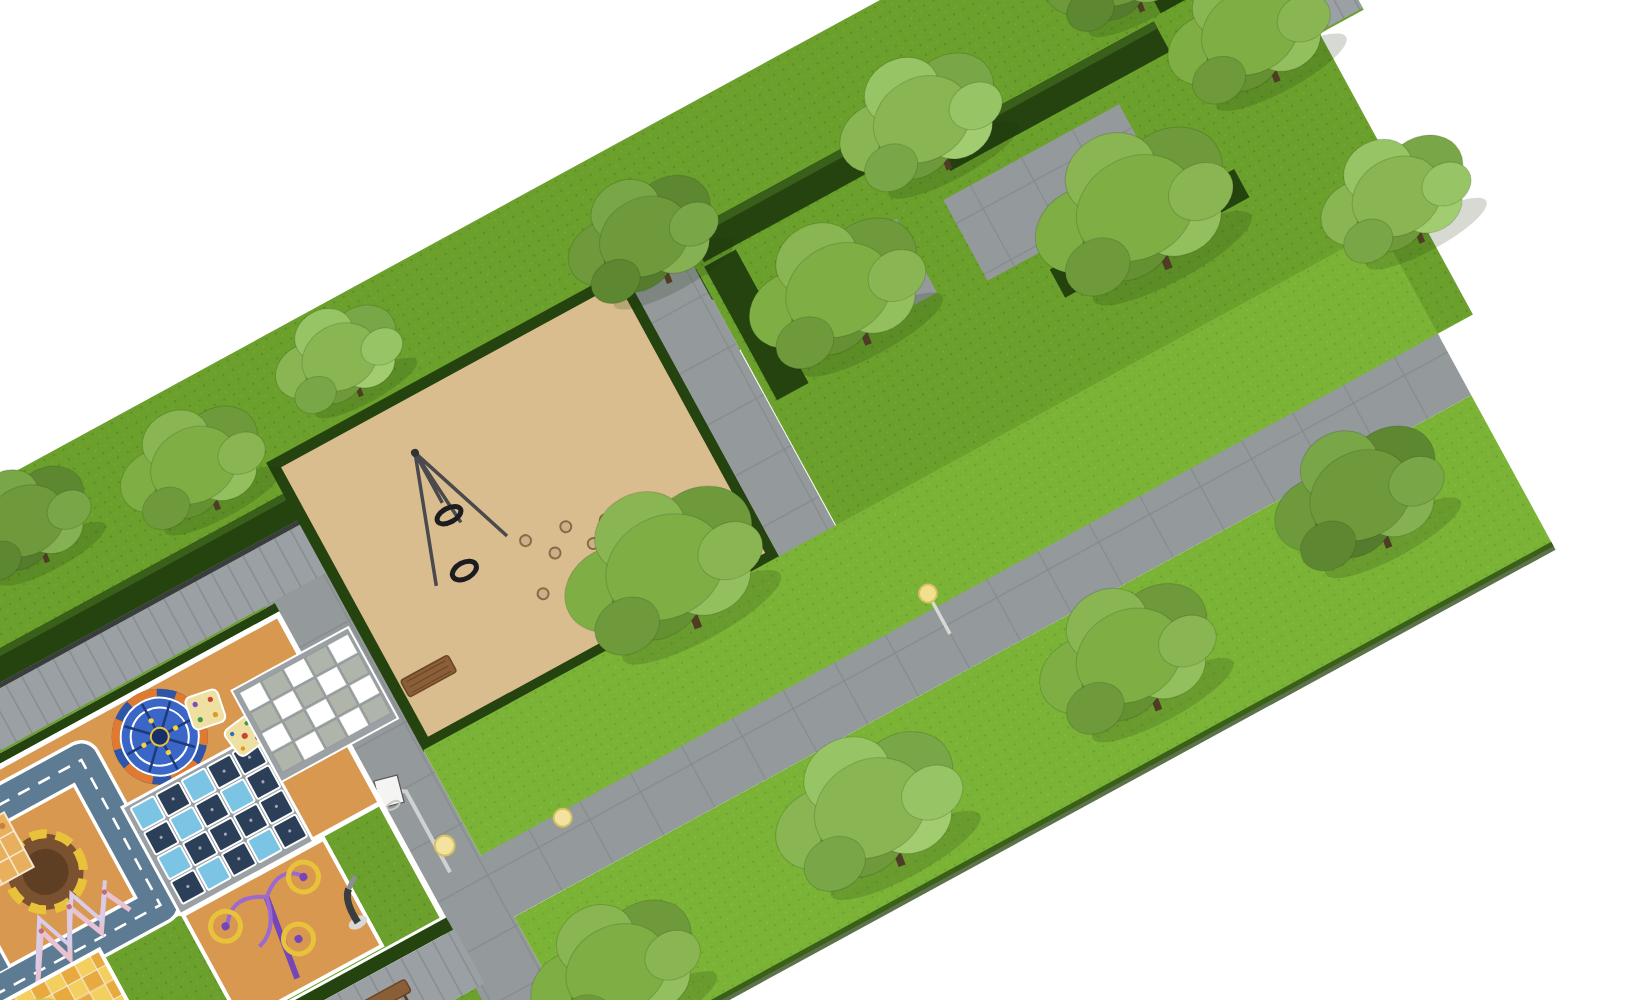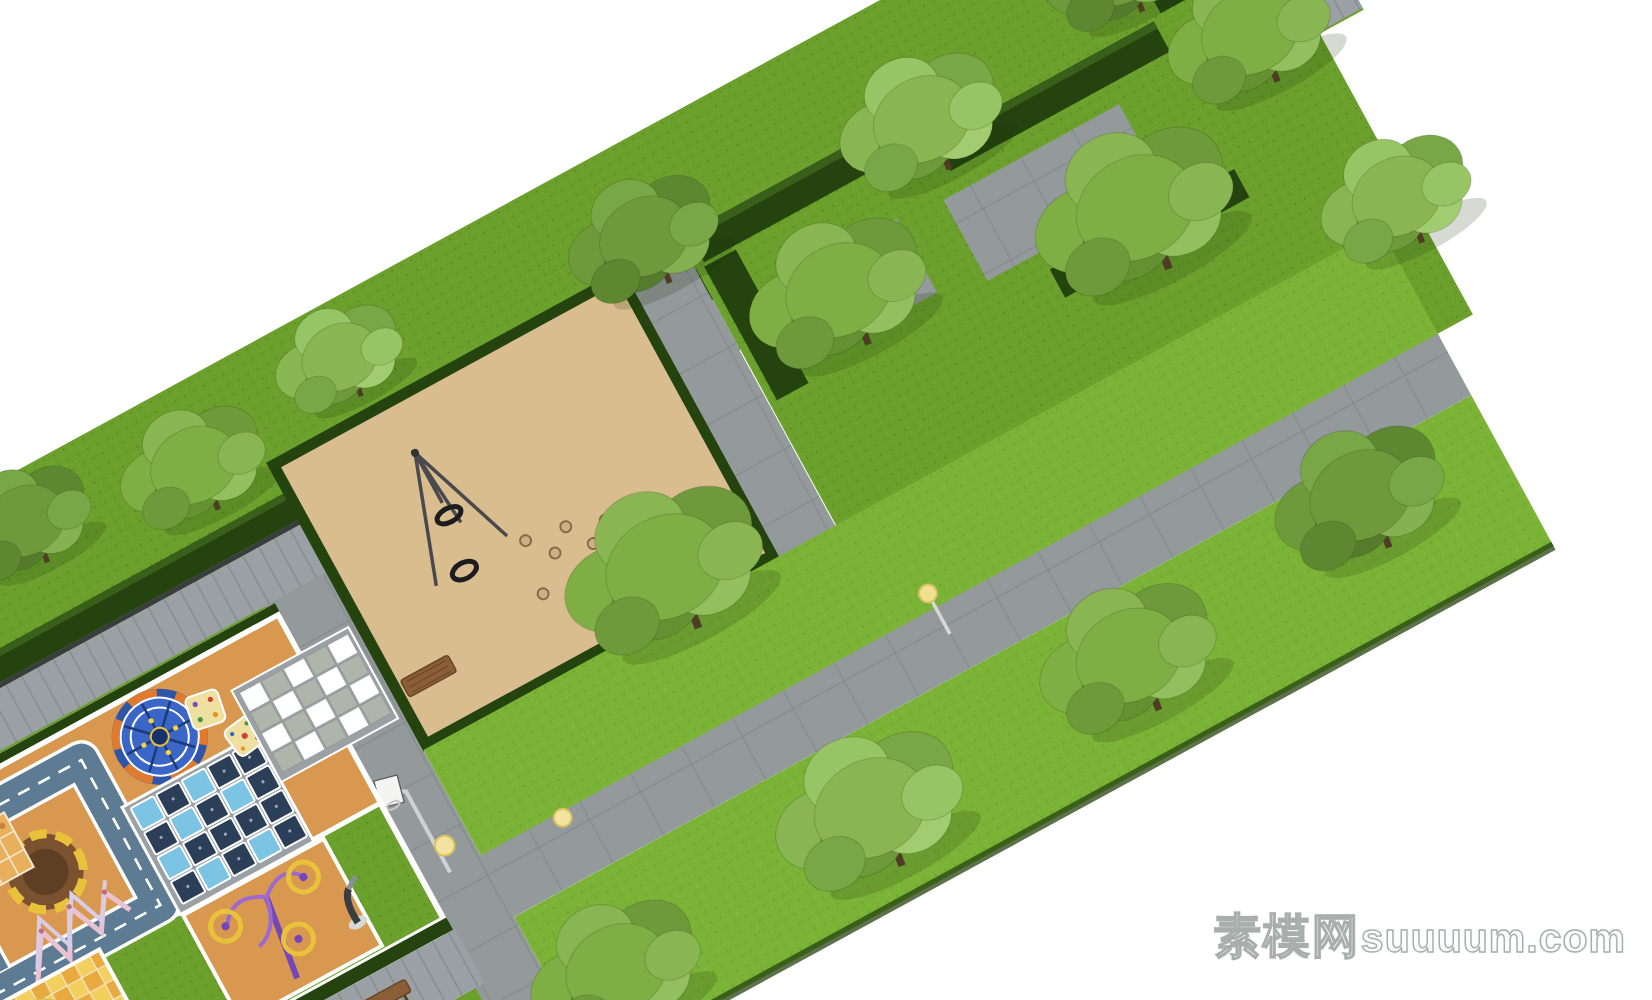--- a/index.html
+++ b/index.html
@@ -853,14 +853,13 @@
             <ellipse cx="1045.8" cy="686.12" rx="40.32" ry="33.0624" fill="#557c2c" stroke="rgba(40,70,20,.22)" stroke-width="1"></ellipse>
             <ellipse cx="1093.8" cy="691.88" rx="36.480000000000004" ry="29.913600000000002" fill="#86b152" stroke="rgba(40,70,20,.22)" stroke-width="1"></ellipse>
             <ellipse cx="1065" cy="665" rx="52.800000000000004" ry="43.296" fill="#6e9a3c" stroke="rgba(40,70,20,.22)" stroke-width="1"></ellipse>
             <ellipse cx="1012.2" cy="693.8" rx="28.799999999999997" ry="23.615999999999996" fill="#5d8831" stroke="rgba(40,70,20,.22)" stroke-width="1"></ellipse>
             <ellipse cx="1120.68" cy="679.4" rx="28.799999999999997" ry="23.615999999999996" fill="#79a647" stroke="rgba(40,70,20,.22)" stroke-width="1"></ellipse>
           </g>
         </g>
   </g>
 </svg>
 
-<div class="watermark"><span>素模网</span><span class="lat">suuuum.com</span></div>
 </div>
 
 </body></html>

